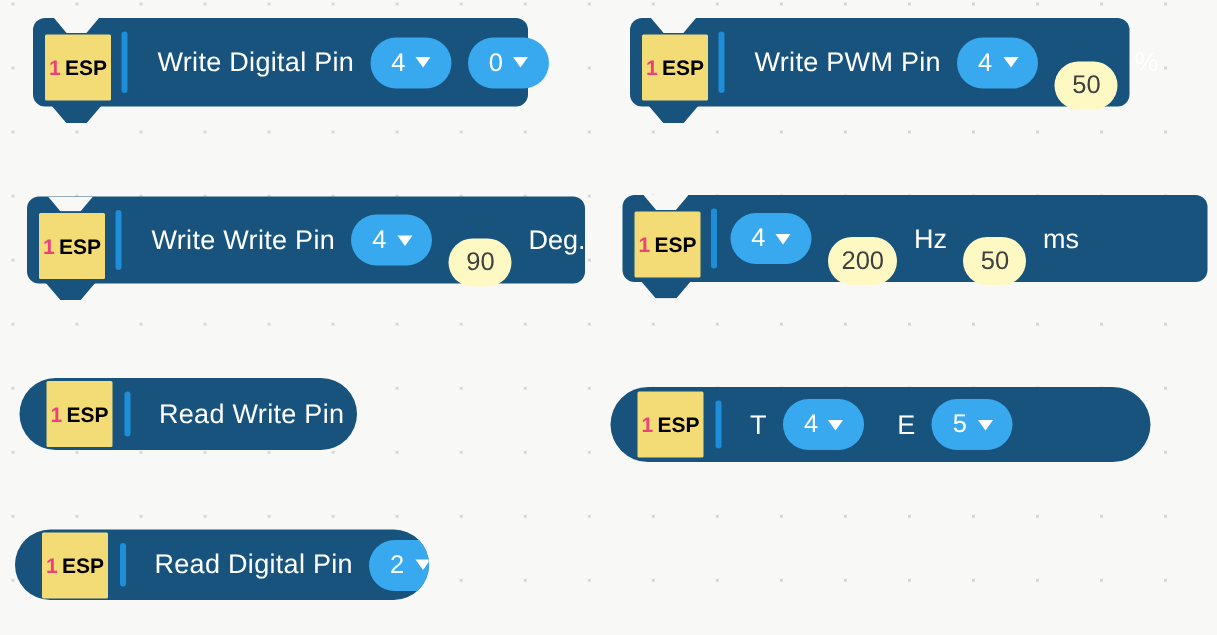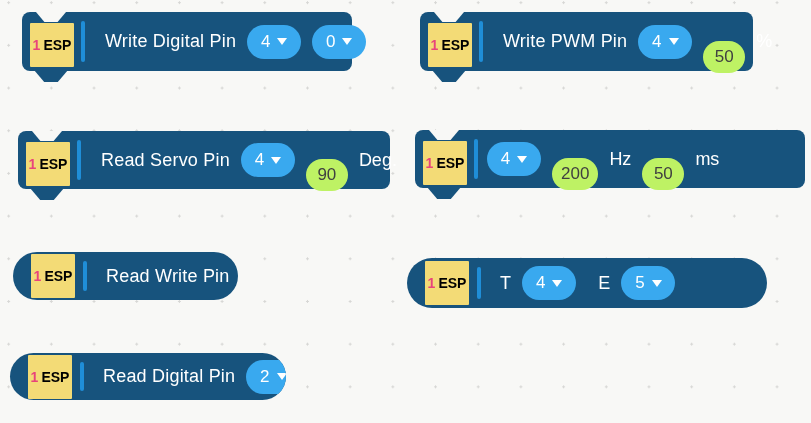--- a/index.html
+++ b/index.html
@@ -70,21 +70,21 @@
     flex:0 0 auto;
   }
   .dd-arrow{
     width:0;height:0;display:inline-block;
     border-left:5.5px solid transparent;
     border-right:5.5px solid transparent;
     border-top:7px solid #fff;
   }
   .num{
     height:32px;min-width:42px;
-    background:#bef264;border-radius:16px;
+    background:#fef9c3;border-radius:16px;
     display:inline-flex;align-items:center;justify-content:center;
     padding:0 9px;box-sizing:border-box;
     font-size:17px;color:#404040;
     flex:0 0 auto;
     margin-top:30px;
   }
   .unit{white-space:nowrap;}
   
   #b0{left:22px;top:12px;width:330px;height:59px;}
   #b1{left:420px;top:12px;width:333px;height:59px;}
@@ -136,21 +136,21 @@
   </div>
 
   <div id="b2" class="block stmt">
     <span class="notch"></span>
     <span class="tab"></span>
     <span class="badge">
       <span class="badge-num">1</span>
       <span class="badge-label">ESP</span>
     </span>
     <span class="divider"></span>
-    <span class="lbl">Read Servo Pin</span>
+    <span class="lbl">Write Write Pin</span>
     <span class="dd">
       <span>4</span>
       <span class="dd-arrow"></span>
     </span>
     <span class="num">90</span>
     <span class="unit">Deg.</span>
   </div>
 
   <div id="b3" class="block stmt">
     <span class="notch"></span>

